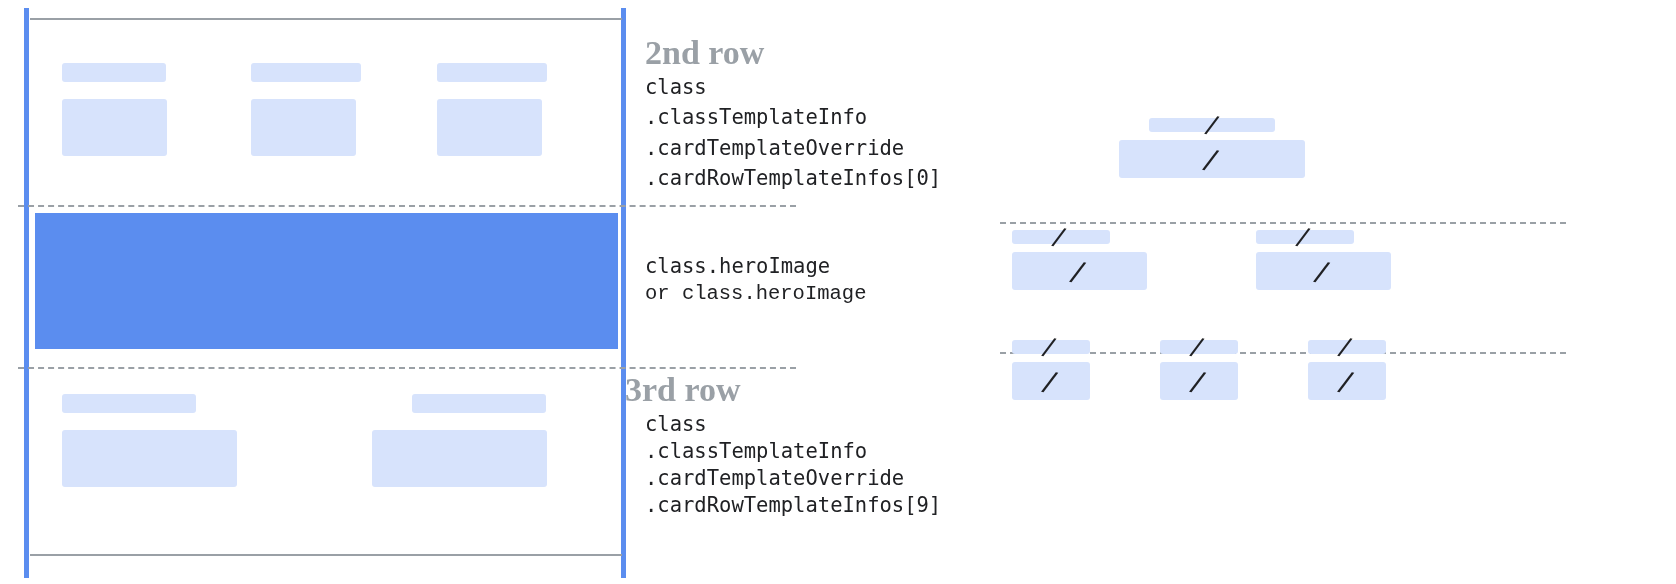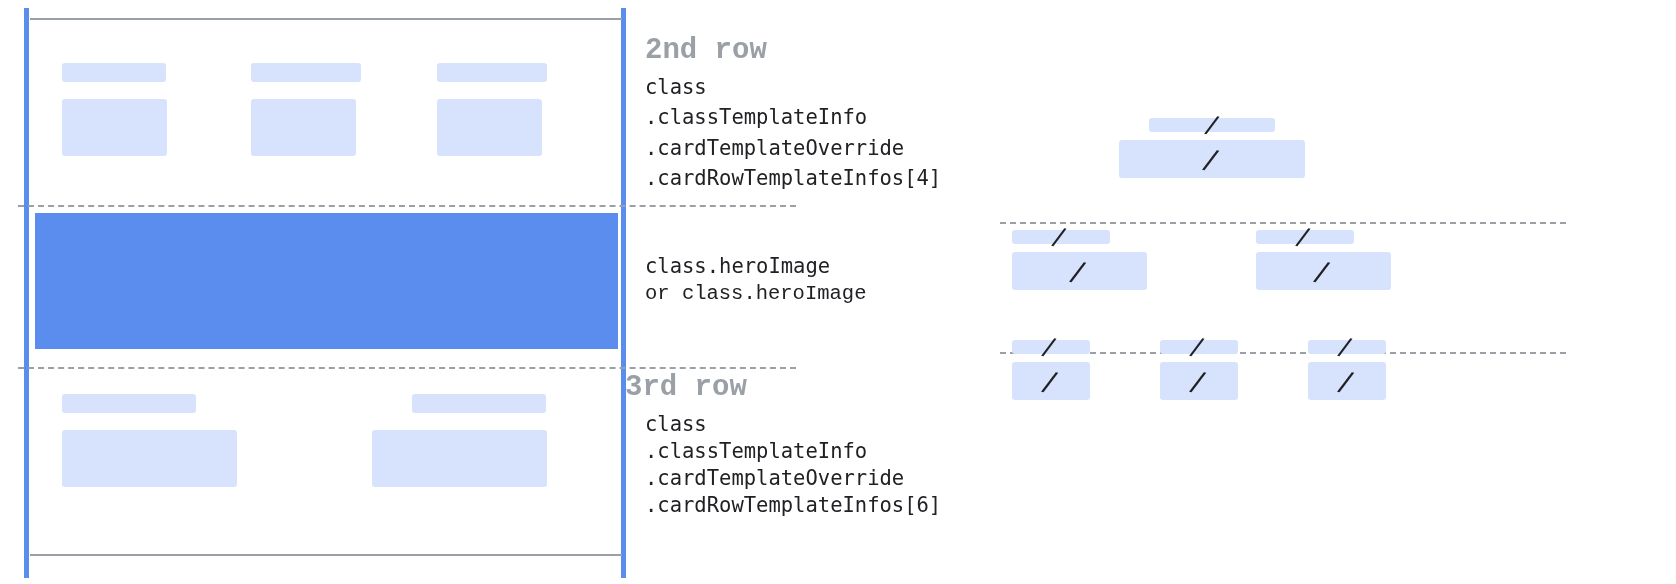--- a/index.html
+++ b/index.html
@@ -118,22 +118,22 @@
     font-family: "DejaVu Sans Mono", monospace;
     color: #202124;
     font-weight: 500;
     line-height: 1;
     transform: rotate(12deg);
   }
 
   
   .heading {
     position: absolute;
-    font-family: Liberation Mono, monospace;
-    font-size: 29px;
+    font-family: Liberation Serif, serif;
+    font-size: 34px;
     font-weight: bold;
     color: #9aa0a6;
     white-space: nowrap;
   }
   .mono {
     position: absolute;
     font-family: "DejaVu Sans Mono", monospace;
     font-size: 20.5px;
     color: #202124;
     white-space: pre;
@@ -171,34 +171,34 @@
 
     <div class="hline-dash d1"></div>
     <div class="hline-dash d2"></div>
   </div>
 
   <div>
     <div class="heading" style="left:645px; top:34px;">2nd row</div>
     <div class="mono" style="left:645px; top:73px;">class</div>
     <div class="mono" style="left:645px; top:103px;">.classTemplateInfo</div>
     <div class="mono" style="left:645px; top:134px;">.cardTemplateOverride</div>
-    <div class="mono" style="left:645px; top:164px;">.cardRowTemplateInfos[4]</div>
+    <div class="mono" style="left:645px; top:164px;">.cardRowTemplateInfos[0]</div>
   </div>
 
   <div>
     <div class="mono" style="left:645px; top:252px;">class.heroImage</div>
     <div class="mono" style="left:645px; top:279px;font-family:Liberation Mono, monospace;">or class.heroImage</div>
   </div>
 
   <div>
     <div class="heading" style="left:625px; top:371px;">3rd row</div>
     <div class="mono" style="left:645px; top:410px;">class</div>
     <div class="mono" style="left:645px; top:437px;">.classTemplateInfo</div>
     <div class="mono" style="left:645px; top:464px;">.cardTemplateOverride</div>
-    <div class="mono" style="left:645px; top:491px;">.cardRowTemplateInfos[6]</div>
+    <div class="mono" style="left:645px; top:491px;">.cardRowTemplateInfos[9]</div>
   </div>
 
   <div class="right-panel">
 
     <div class="rdash rd1"></div>
     <div class="rdash rd2"></div>
 
     <div class="tile" style="left:119px; top:118px; width:186px; height:60px;">
       <div class="cap" style="left:30px; top:0px; width:126px; height:14px;"></div>
       <div class="body" style="left:0px; top:22px; width:186px; height:38px;"></div>

